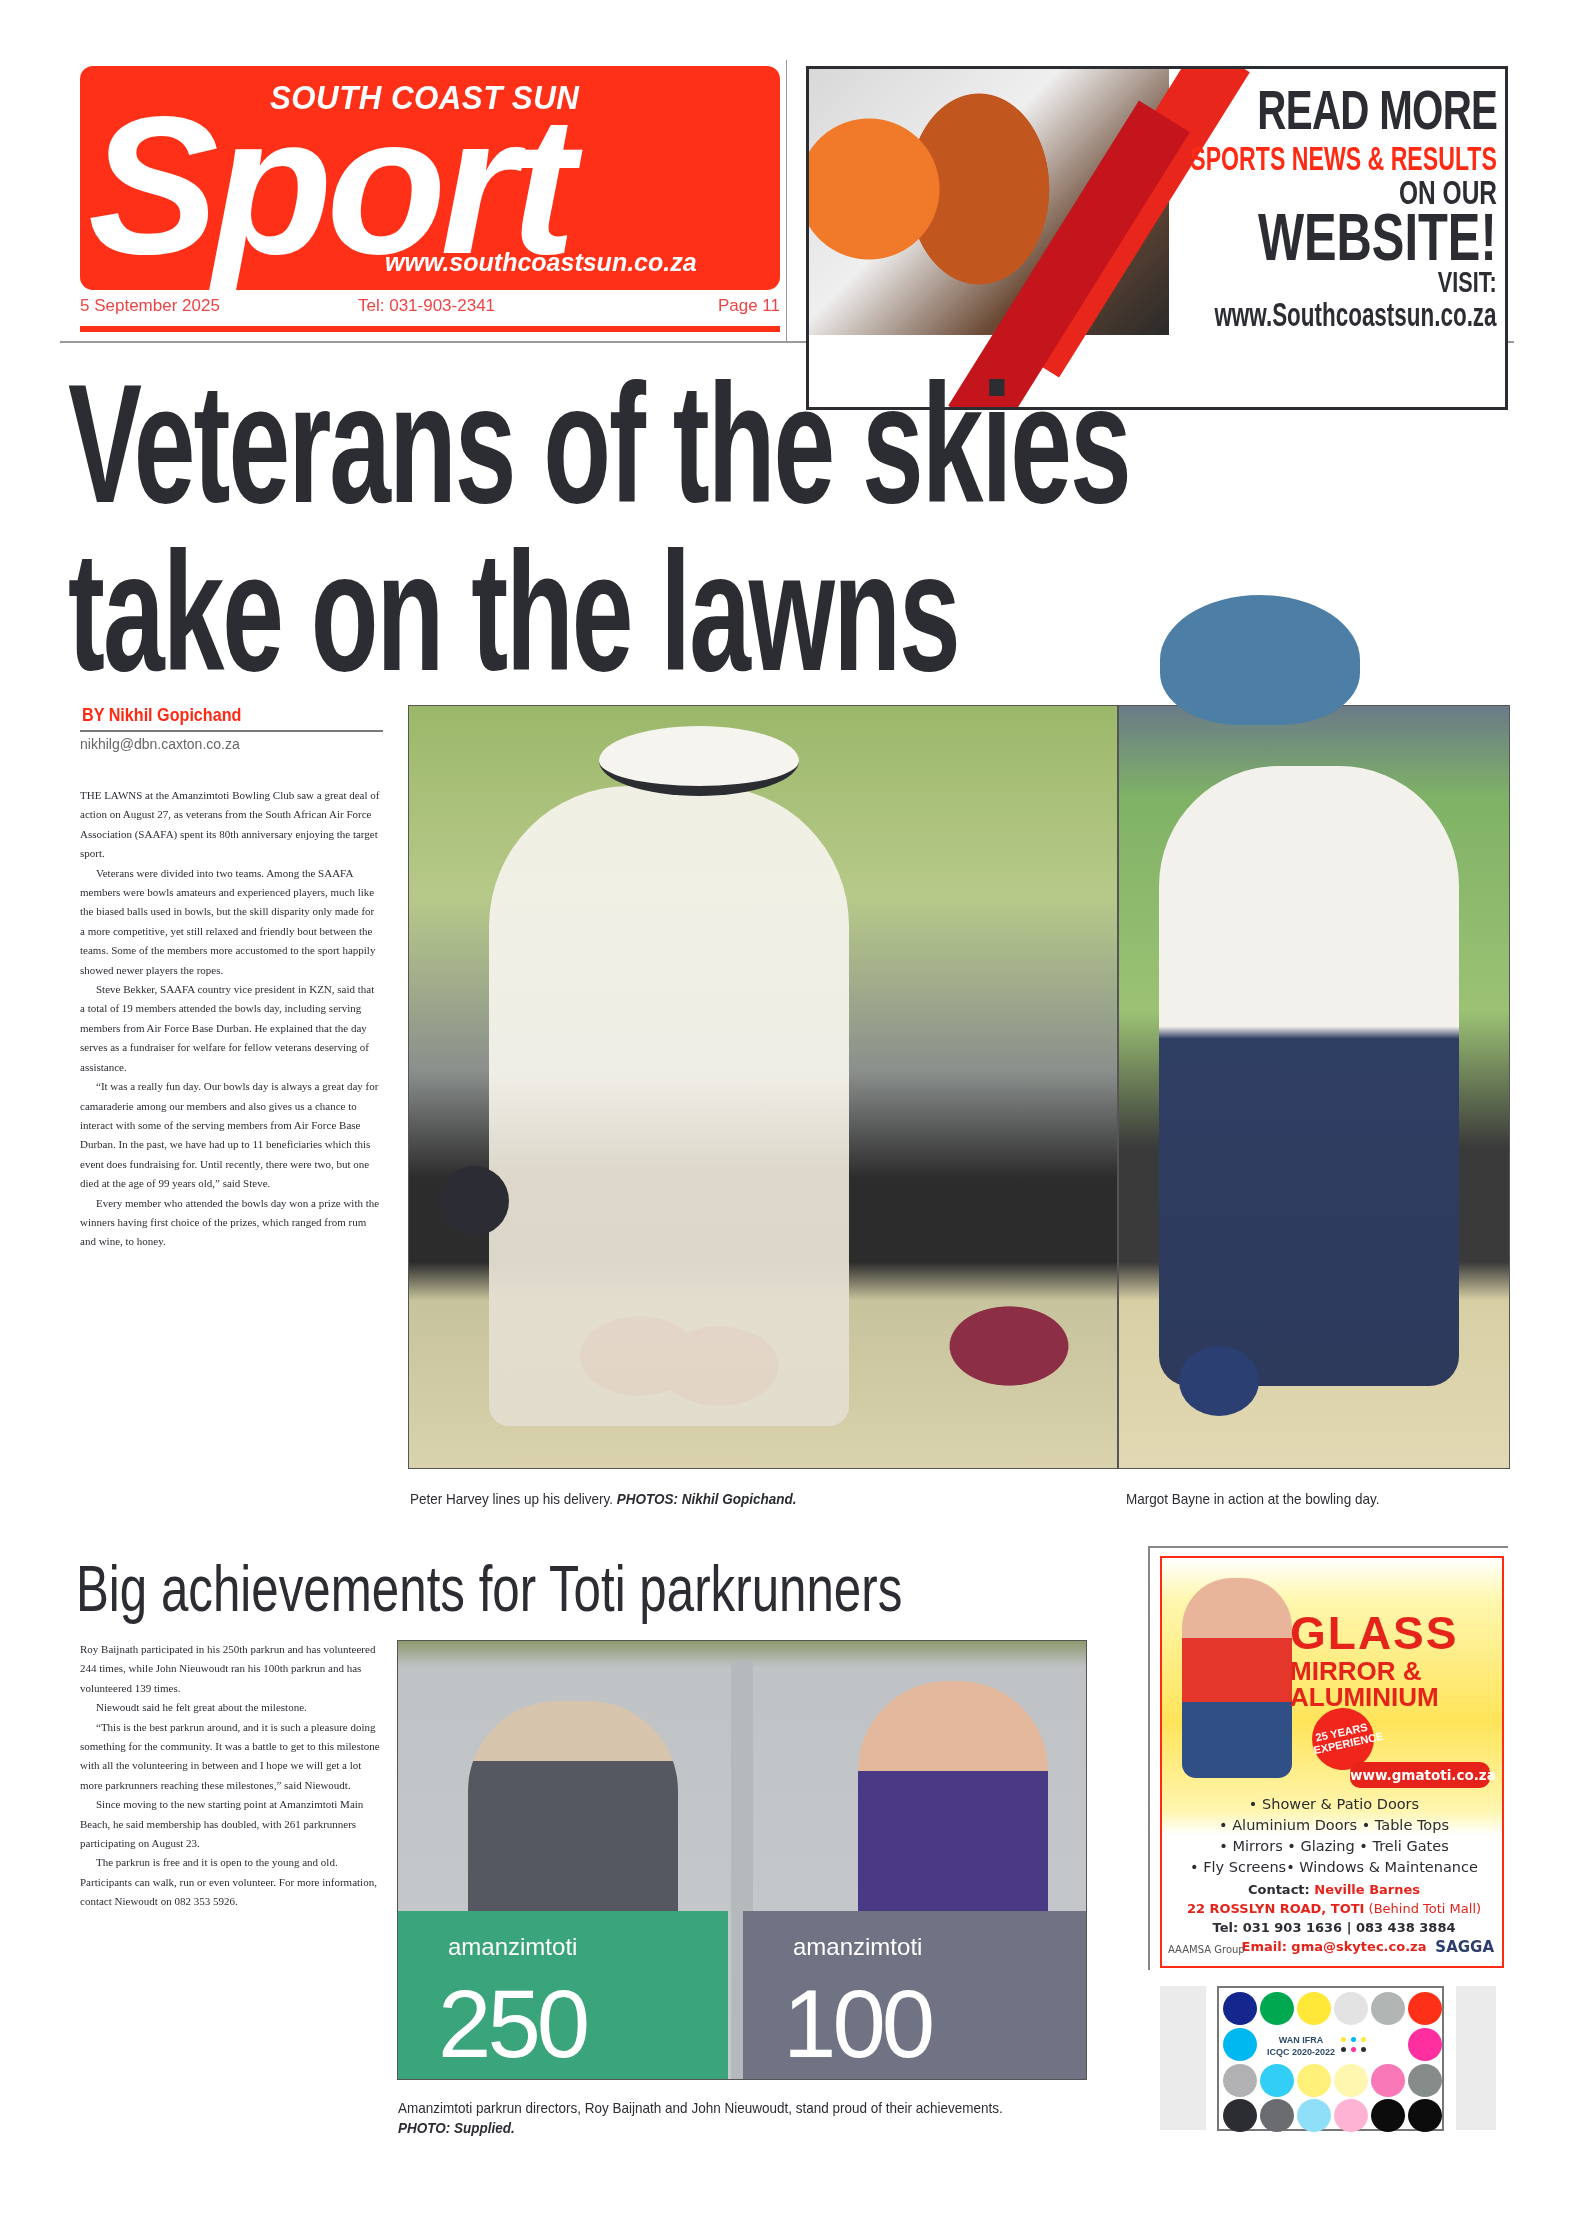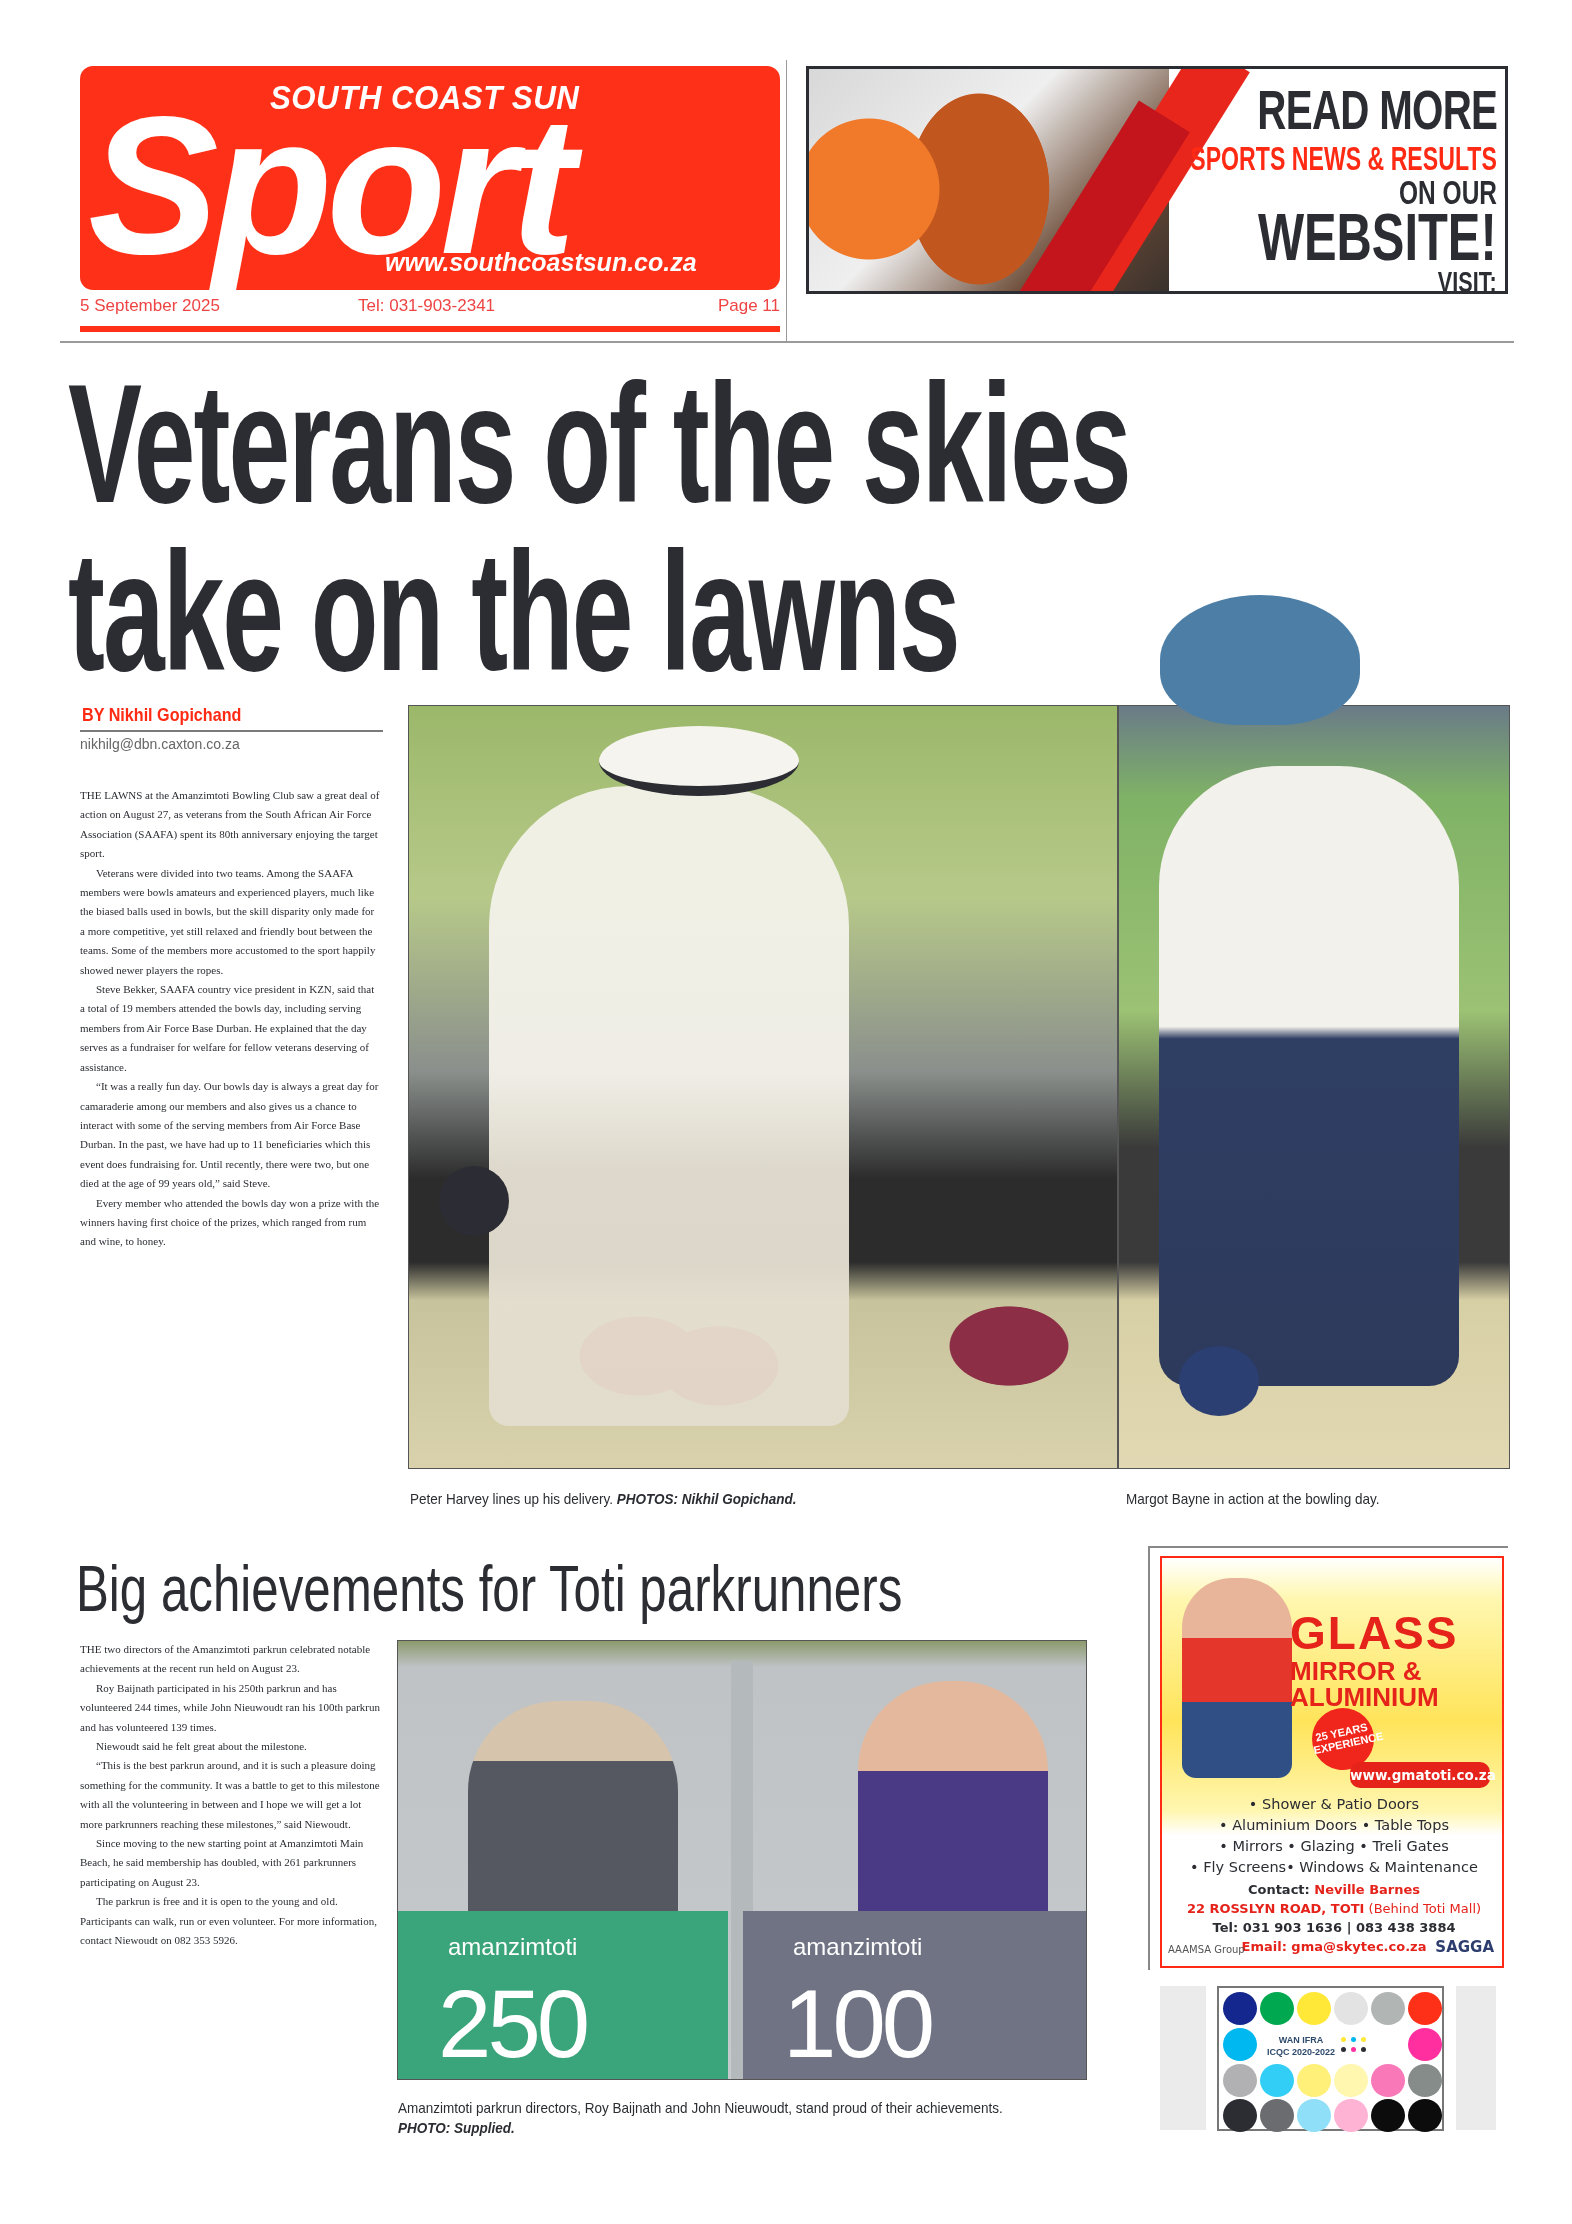--- a/index.html
+++ b/index.html
@@ -12,21 +12,21 @@
   .mh-paper { left: 190px; top: 12px; font-family: "Liberation Sans", sans-serif; font-style: italic; font-weight: bold; color: #fff; font-size: 34px; letter-spacing: 0.5px; transform: scaleX(0.92); transform-origin: left; }
   .mh-sport { left: 8px; top: 22px; font-family: "Liberation Sans", sans-serif; font-style: italic; font-weight: bold; color: #fff; font-size: 196px; line-height: 1; letter-spacing: -6px; }
   .mh-url { left: 305px; top: 182px; font-family: "Liberation Sans", sans-serif; font-style: italic; font-weight: bold; color: #fff; font-size: 25px; }
   .infobar { left: 80px; top: 296px; width: 700px; height: 26px; font-family: "Liberation Sans", sans-serif; font-size: 17px; color: #ef4444; }
   .infobar span { position: absolute; top: 0; }
   .redrule { left: 80px; top: 326px; width: 700px; height: 6px; background: #ff3018; }
   .greyrule { left: 60px; top: 341px; width: 1454px; height: 2px; background: #9a9a9a; }
   .vsep { left: 786px; top: 60px; width: 1px; height: 282px; background: #9a9a9a; }
 
   
-  .promo { left: 806px; top: 66px; width: 702px; height: 228px; border: 3px solid #2b2d33; overflow: hidden; background: #fff; }
+  .promo { left: 806px; top: 66px; width: 702px; height: 344px; border: 3px solid #2b2d33; overflow: hidden; background: #fff; }
   .promo-art { left: 0; top: 0; width: 360px; height: 266px; background: radial-gradient(circle at 60px 120px, #f07a2a 0 70px, transparent 71px), radial-gradient(ellipse 70px 95px at 170px 120px, #c2561f 0 100%, transparent 101%), linear-gradient(135deg, #d8d8d8 0%, #efefef 40%, #6b4a35 70%, #2a2a2a 100%); }
   .promo-stripe { width: 60px; height: 360px; background: #e8261c; transform: rotate(32deg); }
   .promo-text { right: 8px; text-align: right; font-family: "Liberation Sans", sans-serif; font-weight: bold; transform-origin: right; }
   .p1 { top: 8px; font-size: 56px; color: #2b2d33; transform: scaleX(0.72); letter-spacing: -1px; }
   .p2 { top: 70px; font-size: 34px; color: #ff2a14; transform: scaleX(0.68); }
   .p3 { top: 104px; font-size: 34px; color: #2b2d33; transform: scaleX(0.72); }
   .p4 { top: 130px; font-size: 66px; color: #2b2d33; transform: scaleX(0.74); }
   .p5 { top: 196px; font-size: 30px; color: #2b2d33; transform: scaleX(0.72); }
   .p6 { top: 226px; font-size: 34px; color: #2b2d33; transform: scaleX(0.66); }
 
@@ -153,21 +153,20 @@
   <div class="abs p2-ball"></div>
 </div>
 <div class="abs p2-hat"></div>
 <div class="abs caption cap1">
   <span>Peter Harvey lines up his delivery. </span><b>PHOTOS: Nikhil Gopichand.</b>
 </div>
 <div class="abs caption cap2">Margot Bayne in action at the bowling day.</div>
 
 <div class="abs headline2">Big achievements for Toti parkrunners</div>
 <div class="abs col col2">
-  <p>THE two directors of the Amanzimtoti parkrun celebrated notable achievements at the recent run held on August 23.</p>
   <p>Roy Baijnath participated in his 250th parkrun and has volunteered 244 times, while John Nieuwoudt ran his 100th parkrun and has volunteered 139 times.</p>
   <p>Niewoudt said he felt great about the milestone.</p>
   <p>“This is the best parkrun around, and it is such a pleasure doing something for the community. It was a battle to get to this milestone with all the volunteering in between and I hope we will get a lot more parkrunners reaching these milestones,” said Niewoudt.</p>
   <p>Since moving to the new starting point at Amanzimtoti Main Beach, he said membership has doubled, with 261 parkrunners participating on August 23.</p>
   <p>The parkrun is free and it is open to the young and old. Participants can walk, run or even volunteer. For more information, contact Niewoudt on 082 353 5926.</p>
 </div>
 <div class="abs photo photo3">
   <div class="abs pole"></div>
   <div class="abs runner1"></div>
   <div class="abs runner2"></div>

